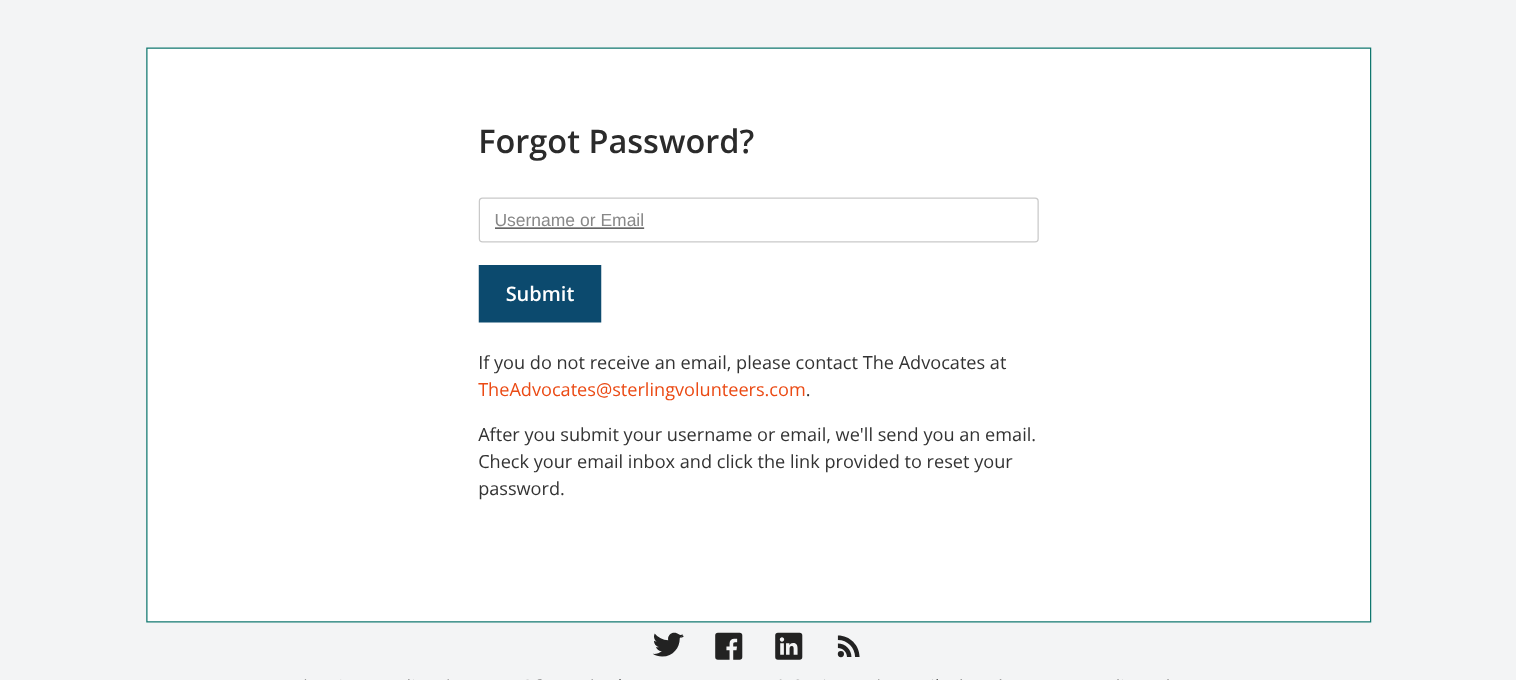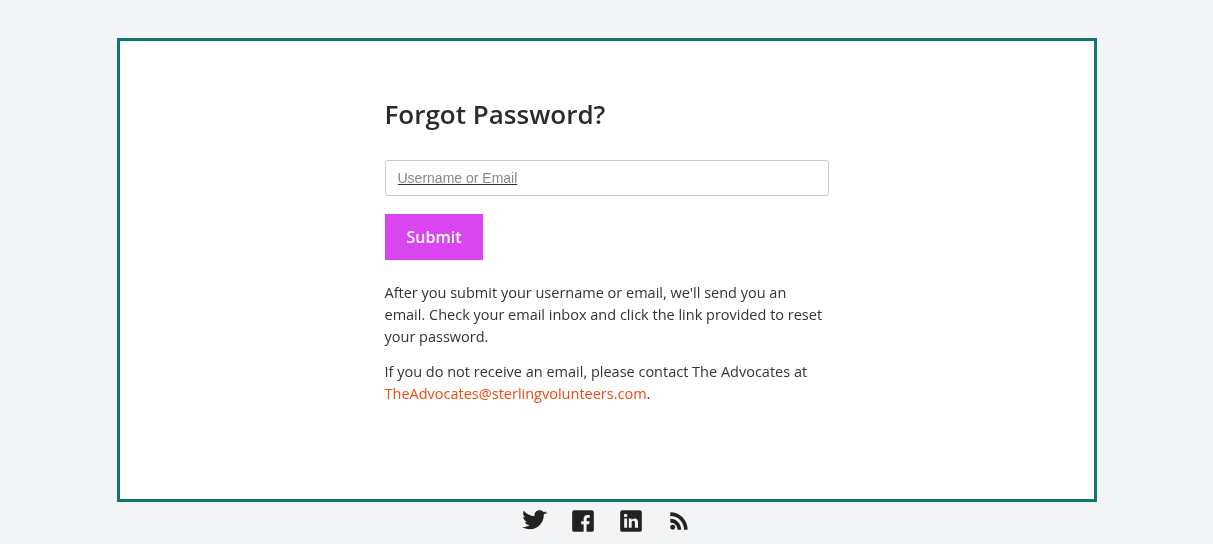--- a/index.html
+++ b/index.html
@@ -8,21 +8,21 @@
     font-family: "Segoe UI", "Open Sans", -apple-system, Helvetica, Arial, sans-serif;
     color: #333;
     width: 1213px;
     height: 544px;
     overflow: hidden;
   }
   .card {
     background: #fff;
     width: 980px;
     margin: 38px auto 0 auto;
-    border: 3px solid #0f766e;
+    border: 1px solid #0f766e;
     padding: 55px 265px 80px 265px;
   }
   .title {
     font-size: 26px;
     font-weight: 600;
     color: #2b2b2b;
     margin-bottom: 28px;
   }
   .field {
     width: 100%;
@@ -31,21 +31,21 @@
     border-radius: 3px;
     padding: 0 12px;
     font-size: 14px;
     color: #333;
     outline: none;
     margin-bottom: 18px;
     text-decoration: underline;
   }
   .field::placeholder { color: #888; }
   .submit-btn {
-    background: #d946ef;
+    background: #0c4a6e;
     color: #fff;
     border: none;
     font-size: 16px;
     font-weight: 600;
     padding: 12px 22px;
     cursor: pointer;
     margin-bottom: 22px;
     font-family: inherit;
   }
   .info {
@@ -97,25 +97,25 @@
 </head>
 <body>
 
 <div class="card">
   <h1 class="title">Forgot Password?</h1>
 
   <input type="text" class="field" placeholder="Username or Email" style="">
 
   <button class="submit-btn">Submit</button>
 
-  <p class="info">After you submit your username or email, we'll send you an email. Check your email inbox and click the link provided to reset your password.</p>
-
   <p class="info">
     <span>If you do not receive an email, please contact The Advocates at </span><a href="#" class="orange-link">TheAdvocates@sterlingvolunteers.com</a><span class="period">.</span>
   </p>
+
+  <p class="info">After you submit your username or email, we'll send you an email. Check your email inbox and click the link provided to reset your password.</p>
 </div>
 
 <div class="footer">
   <div class="social-row">
     <button class="social-btn">
       <svg viewBox="0 0 24 24">
           <path d="M23 4.9c-.8.4-1.7.6-2.6.8.9-.6 1.7-1.5 2-2.6-.9.5-1.9.9-3 .1C18.6 2.4 17.4 2 16 2c-2.5 0-4.5 2-4.5 4.5 0 .4 0 .7.1 1C7.7 7.3 4.1 5.4 1.7 2.5c-.4.7-.6 1.5-.6 2.3 0 1.6.8 3 2 3.8-.7 0-1.4-.2-2-.6v.1c0 2.2 1.6 4 3.6 4.4-.4.1-.8.2-1.2.2-.3 0-.6 0-.9-.1.6 1.8 2.3 3.1 4.3 3.1-1.6 1.2-3.6 2-5.7 2-.4 0-.7 0-1.1-.1 2 1.3 4.4 2 7 2 8.4 0 13-7 13-13v-.6c.9-.6 1.7-1.5 2.3-2.4z"></path>
         </svg>
     </button>
     <button class="social-btn">

